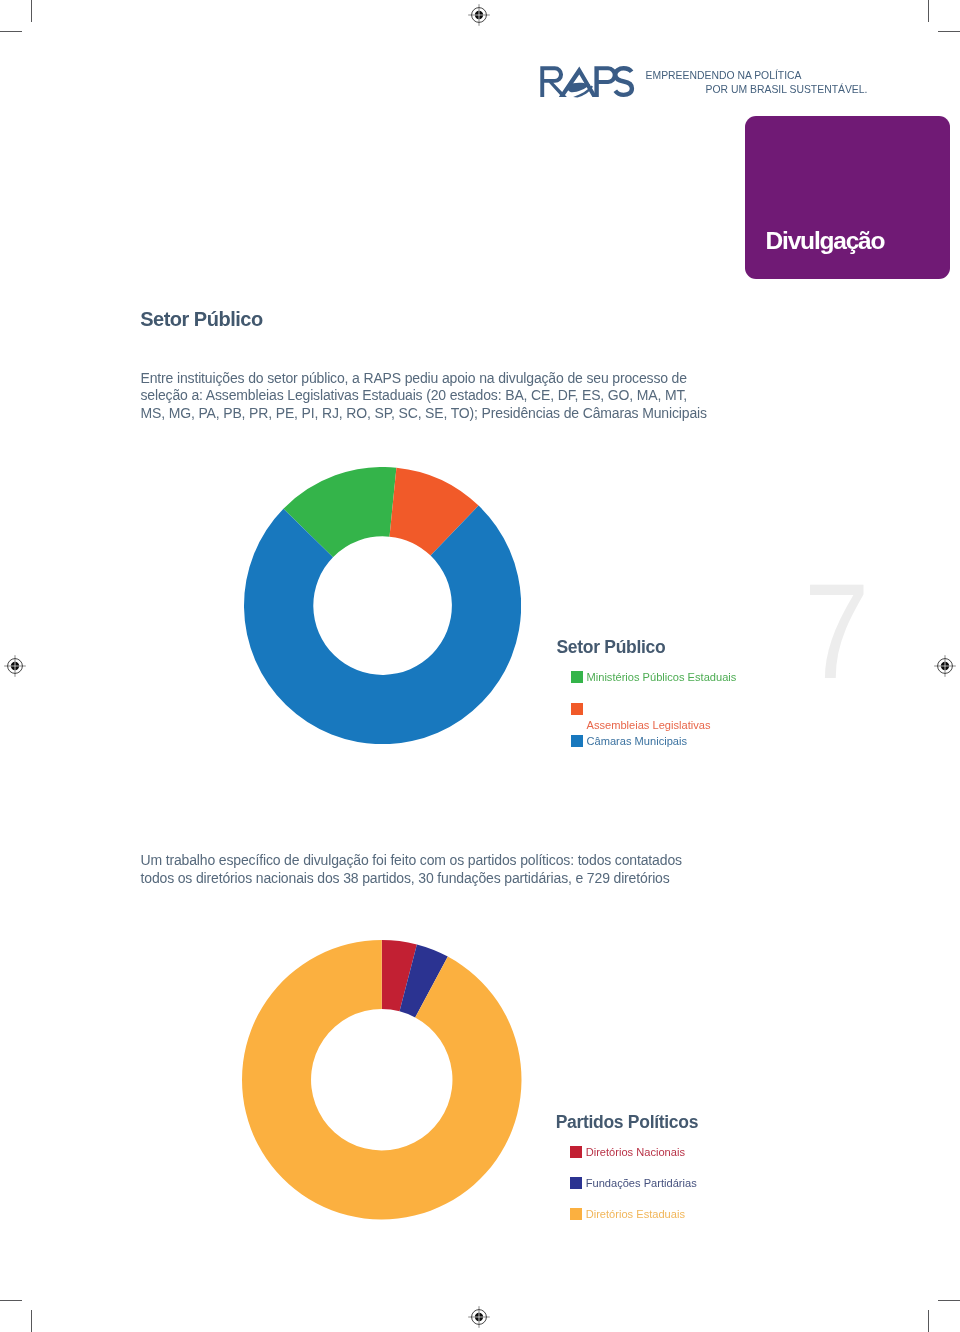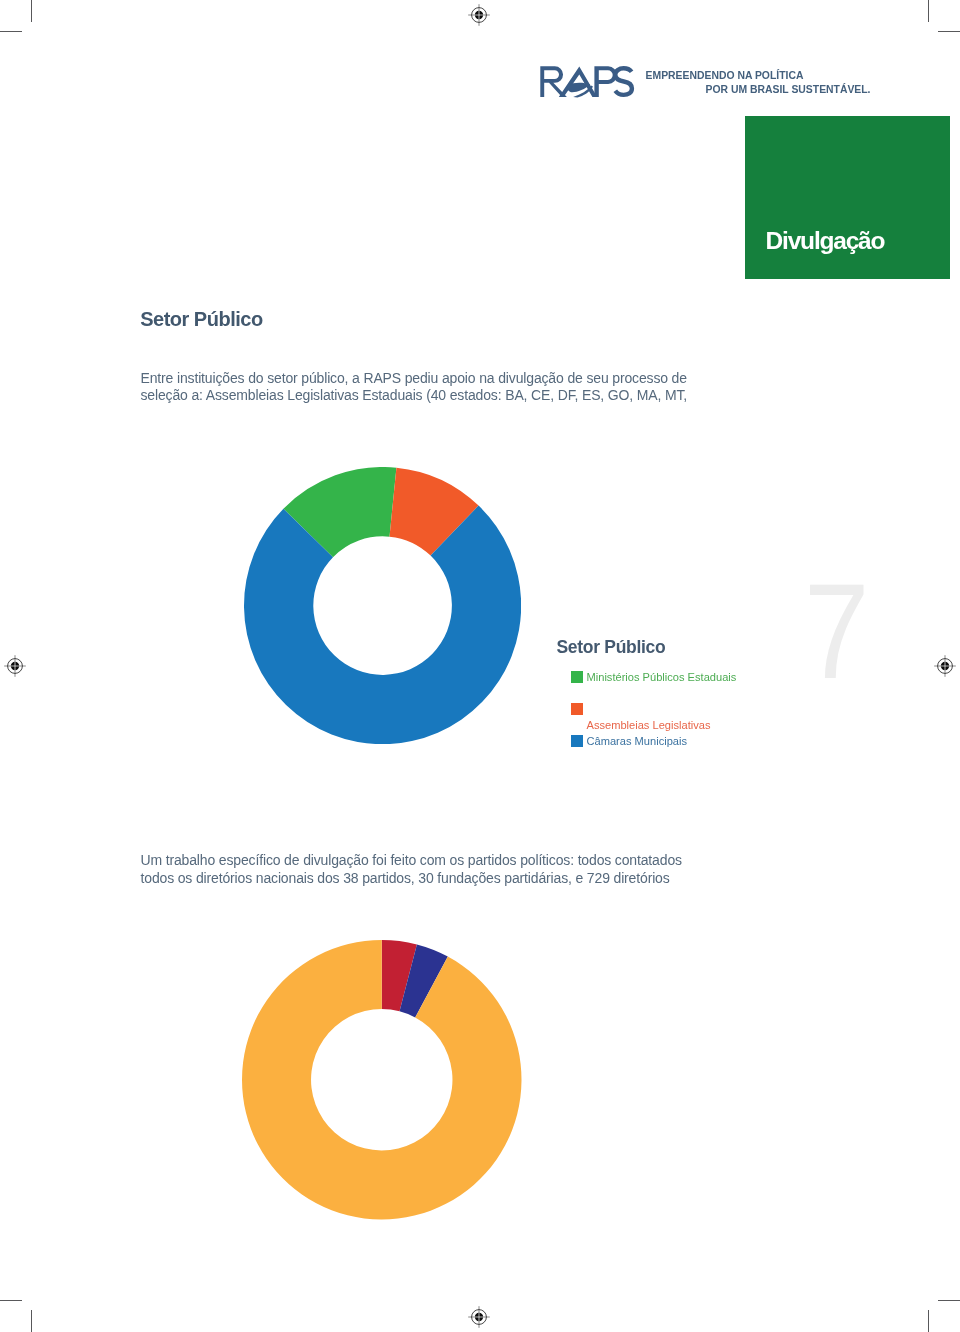--- a/index.html
+++ b/index.html
@@ -8,21 +8,21 @@
        font-family:"Liberation Sans",sans-serif;-webkit-font-smoothing:antialiased;
        will-change:opacity;}
   .page{position:absolute;inset:0;}
   .abs{position:absolute;}
 
   
   .crop{position:absolute;background:#58585a;}
 
   
   #logo-wrap{position:absolute;left:536px;top:64px;width:102px;height:36px;}
-  #tagline{position:absolute;left:645.6px;top:68.5px;color:#44607d;font-weight:bold;
+  #tagline{position:absolute;left:645.6px;top:68.5px;color:#44607d;font-weight:normal;
            font-size:10.4px;letter-spacing:0px;line-height:14px;}
   #tagline .l2{display:block;padding-left:60px;}
 
   #divulgacao-box{position:absolute;left:745.3px;top:116px;width:204.6px;height:163px;
         background:#456283;}
   #divulgacao-label{position:absolute;left:20.3px;top:112.5px;color:#ffffff;font-size:24.5px;
         font-weight:bold;letter-spacing:-1.2px;line-height:24.5px;white-space:nowrap;}
 
   h2.section{position:absolute;margin:0;color:#42586e;font-size:20px;font-weight:bold;
         letter-spacing:-.5px;line-height:20px;}
@@ -117,28 +117,29 @@
       <path fill="none" stroke="#3a5c86" stroke-width="4.4" stroke-linecap="butt" d="M95.6 7.8 C93.8 5.4 90.9 4.3 87.6 4.3 C83.1 4.3 79.3 7.0 79.3 10.8
                C79.3 14.5 82.8 16.7 87.8 17.5 C92.9 18.3 95.9 21.0 95.9 24.6
                C95.9 28.6 92.3 30.9 87.7 30.9 C84.1 30.9 81.2 29.5 79.3 26.8" style="stroke: rgb(58, 92, 134);"></path>
     </g>
   </svg>
   <div id="tagline" style="color: rgb(68, 96, 125);">
     <span>EMPREENDENDO NA POLÍTICA</span>
     <span class="l2">POR UM BRASIL SUSTENTÁVEL.</span>
   </div>
 
-  <div id="divulgacao-box" style="background: #15803d;">
+  <div id="divulgacao-box" style="background: #701a75; border-radius: 11px;">
     <div id="divulgacao-label">Divulgação</div>
   </div>
 
   <h2 class="section" style="left:140.2px;top:308.5px;">Setor Público</h2>
   <p class="body" style="left:140.5px;top:369.7px;width:640px;">
       <span class="ln">Entre instituições do setor público, a RAPS pediu apoio na divulgação de seu processo de</span>
-      <span class="ln">seleção a: Assembleias Legislativas Estaduais (40 estados: BA, CE, DF, ES, GO, MA, MT,</span>
+      <span class="ln">seleção a: Assembleias Legislativas Estaduais (20 estados: BA, CE, DF, ES, GO, MA, MT,</span>
+      <span class="ln">MS, MG, PA, PB, PR, PE, PI, RJ, RO, SP, SC, SE, TO); Presidências de Câmaras Municipais</span>
     </p>
 
   <svg class="chart" style="left:244.3px;top:467px;" width="277.2" height="277.2" viewBox="0 0 277.2 277.2">
       <path d="M 39.40498710866221 41.79964143926257 A 138.6 138.6 0 0 1 152.43448890398344 0.6921796388415089 L 145.51724445199173 69.64608981942075 A 69.3 69.3 0 0 0 89.0024935543311 90.19982071963128 Z" fill="#34b44a"></path>
       <path d="M 152.43448890398344 0.6921796388415089 A 138.6 138.6 0 0 1 234.57260601917437 38.60390560682718 L 186.5863030095872 88.60195280341358 A 69.3 69.3 0 0 0 145.51724445199173 69.64608981942075 Z" fill="#f15a29"></path>
       <path d="M 234.57260601917437 38.60390560682718 A 138.6 138.6 0 1 1 39.40498710866217 41.799641439262615 L 89.00249355433108 90.1998207196313 A 69.3 69.3 0 1 0 186.5863030095872 88.60195280341358 Z" fill="#1878be"></path>
     </svg>
 
   <div class="legend" style="left:556.5px;top:639.3px;width:200px;height:110px;">
     <h3>Setor Público</h3>
@@ -162,14 +163,29 @@
       <span class="ln">Um trabalho específico de divulgação foi feito com os partidos políticos: todos contatados</span>
       <span class="ln">todos os diretórios nacionais dos 38 partidos, 30 fundações partidárias, e 729 diretórios</span>
     </p>
 
   <svg class="chart" style="left:242px;top:940px;" width="279.5" height="279.5" viewBox="0 0 279.5 279.5">
       <path d="M 139.75 0 A 139.75 139.75 0 0 1 174.89134365387247 4.490440388856655 L 157.53151988885946 71.30866283676147 A 70.7135 70.7135 0 0 0 139.75 69.0365 Z" fill="#c22033"></path>
       <path d="M 174.89134365387247 4.490440388856655 A 139.75 139.75 0 0 1 205.8264685726736 16.607956810176006 L 173.18469309777285 77.44012614594905 A 70.7135 70.7135 0 0 0 157.53151988885946 71.30866283676147 Z" fill="#2b3391"></path>
       <path d="M 205.8264685726736 16.607956810176006 A 139.75 139.75 0 1 1 139.75000000000009 0 L 139.75000000000006 69.0365 A 70.7135 70.7135 0 1 0 173.18469309777285 77.44012614594905 Z" fill="#fbb040"></path>
     </svg>
 
+  <div class="legend" style="left:555.7px;top:1114.3px;width:200px;height:110px;">
+    <h3>Partidos Políticos</h3>
+    <div class="row" style="top:31.5px">
+      <span class="sw" style="background: rgb(194, 32, 51);"></span>
+      <span class="lab" style="color: rgb(184, 50, 70);">Diretórios Nacionais</span>
+    </div>
+    <div class="row" style="top:62.5px">
+      <span class="sw" style="background: rgb(43, 51, 145);"></span>
+      <span class="lab" style="color: rgb(69, 81, 126);">Fundações Partidárias</span>
+    </div>
+    <div class="row" style="top:93.5px">
+      <span class="sw" style="background: rgb(251, 176, 64);"></span>
+      <span class="lab" style="color: rgb(241, 182, 90);">Diretórios Estaduais</span>
+    </div>
+  </div>
 
 </div>
 
 </body></html>

